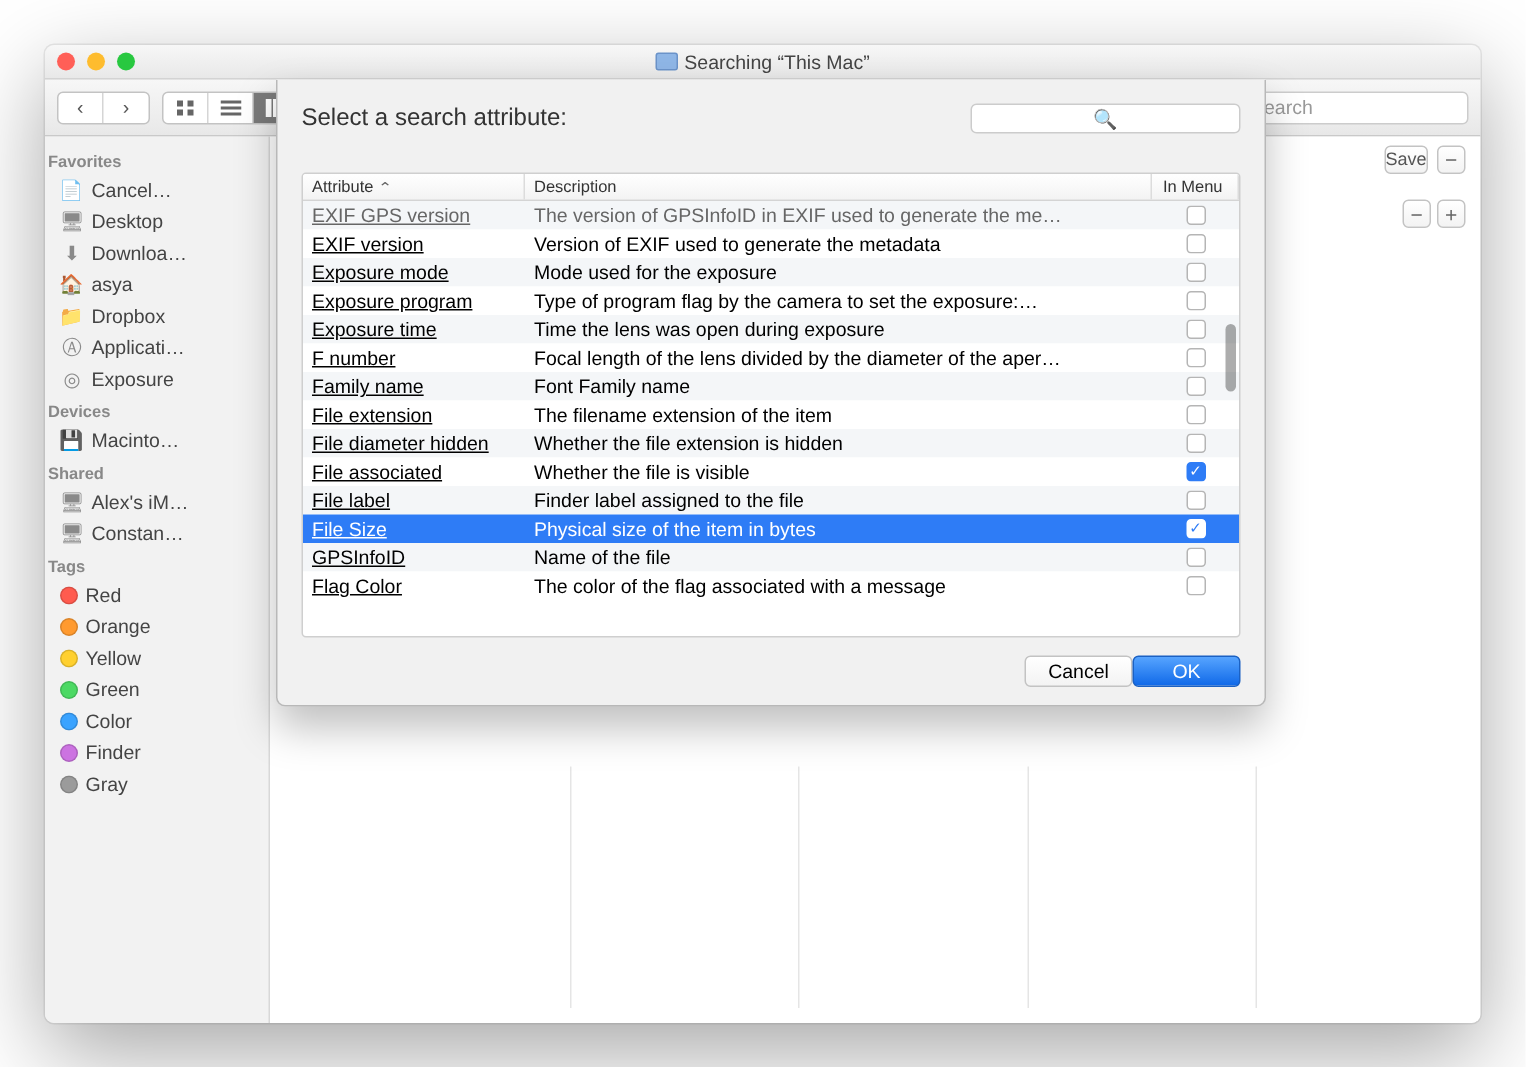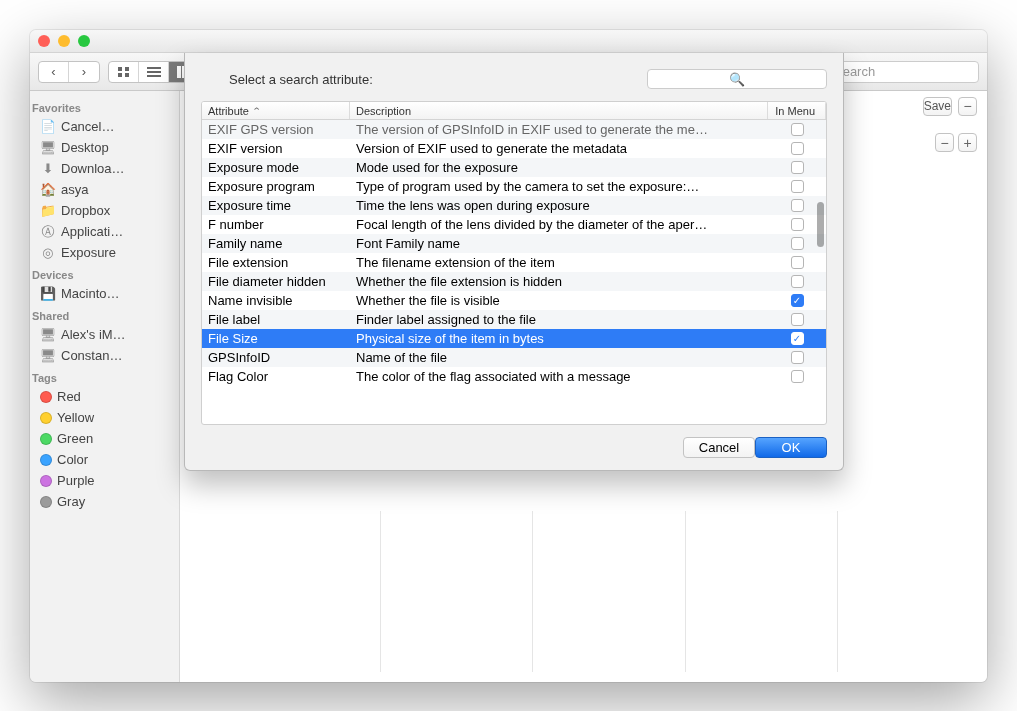--- a/index.html
+++ b/index.html
@@ -43,38 +43,38 @@
 .thumbstrip { position: absolute; left: 200px; right: 0; bottom: 10px; top: 420px; display: flex; gap: 2px; }
 .thumb { flex: 1; border-left: 1px solid #e5e5e5; }
 
 .sheet {
   position: absolute; top: 23px; left: 154px; width: 660px; height: 418px;
   background: #f1f1f1; border: 1px solid #b8b8b8; border-top: none;
   border-radius: 0 0 6px 6px; box-shadow: 0 14px 28px rgba(0,0,0,0.25);
   z-index: 50; display: flex; flex-direction: column; padding: 16px 16px 12px;
 }
 .sheet-head { display: flex; align-items: center; justify-content: space-between; margin-bottom: 12px; }
-.sheet-head .lbl { font-size: 13px; color: #333; margin-left: 28px; }
+.sheet-head .lbl { font-size: 16px; color: #333; }
 .sheet-head .srch { width: 180px; height: 20px; border: 1px solid #ccc; border-radius: 4px; background: #fff; display: flex; align-items: center; justify-content: center; color: #999; }
 
-.tablewrap { flex: 1; border: 1px solid #cfcfcf; background: #fff; border-radius: 3px; overflow: hidden; display: flex; flex-direction: column; position: relative; }
+.tablewrap { flex: 1; border: 1px solid #cfcfcf; background: #fff; border-radius: 3px; overflow: hidden; display: flex; flex-direction: column; position: relative; margin-top: 14px; }
 .thdr { display: flex; height: 18px; background: linear-gradient(#fff,#f3f3f3); border-bottom: 1px solid #d4d4d4; font-size: 11px; color: #333; }
 .thdr .col { display: flex; align-items: center; padding: 0 6px; border-right: 1px solid #dcdcdc; }
 .thdr .col.sorted::after { content: "⌃"; font-size: 9px; margin-left: 4px; color: #666; transform: scaleX(1.3); }
 .col.attr { width: 148px; }
 .col.desc { flex: 1; }
 .col.menu { width: 58px; justify-content: flex-end; padding-right: 10px; }
 .rows { flex: 1; overflow: hidden; }
 .row { display: flex; height: 19px; align-items: center; font-size: 13px; }
 .row:nth-child(odd) { background: #f4f6f8; }
 .row:nth-child(even) { background: #fff; }
 .row.cut { color: #666; }
 .row.sel { background: #2e7cf6; color: #fff; }
 .row .c { padding: 0 6px; white-space: nowrap; overflow: hidden; text-overflow: ellipsis; }
-.row .c.attr { width: 148px; }
+.row .c.attr { width: 148px; text-decoration: underline; }
 .row .c.desc { flex: 1; }
 .row .c.menu { width: 58px; display: flex; justify-content: center; }
 .chk { width: 13px; height: 13px; border: 1px solid #b5b5b5; border-radius: 3px; background: #fff; display: inline-flex; align-items: center; justify-content: center; font-size: 10px; line-height: 1; }
 .chk.on { background: #2e7cf6; border-color: #2e7cf6; color: #fff; }
 .row.sel .chk.on { background: #fff; color: #2e7cf6; border-color: #fff; }
 .scrollhandle { position: absolute; right: 2px; top: 100px; width: 7px; height: 45px; background: rgba(0,0,0,0.32); border-radius: 4px; }
 
 .sheet-foot { display: flex; justify-content: flex-end; padding-top: 12px; }
 .pbtn { height: 21px; min-width: 72px; border-radius: 4px; border: 1px solid #c3c3c3; background: linear-gradient(#fff,#f3f3f3); font-size: 13px; display: inline-flex; align-items: center; justify-content: center; }
 .pbtn.primary { background: linear-gradient(#56a4ff,#1069e8); border-color: #1b61c3; color: #fff; }
@@ -83,20 +83,24 @@
 <body>
 
 <div class="window">
 
   <div class="titlebar">
     <div class="traffic">
       <div class="tl red"></div>
       <div class="tl yel"></div>
       <div class="tl grn"></div>
     </div>
+    <div class="title">
+      <span class="ficon"></span>
+      <span>Searching “This Mac”</span>
+    </div>
   </div>
 
   <div class="toolbar">
     <div class="seg">
       <div class="btn">‹</div>
       <div class="btn">›</div>
     </div>
     <div class="seg">
       <div class="btn">
         <svg width="14" height="12" viewBox="0 0 14 12">
@@ -213,34 +217,38 @@
         <div class="sb-item">
           <span class="sic">🖥</span>
           <span>Constan…</span>
         </div>
         <h4>Tags</h4>
         <div class="sb-item">
           <span class="tagdot" style="background: rgb(255, 91, 79);"></span>
           <span>Red</span>
         </div>
         <div class="sb-item">
+          <span class="tagdot" style="background: rgb(255, 154, 47);"></span>
+          <span>Orange</span>
+        </div>
+        <div class="sb-item">
           <span class="tagdot" style="background: rgb(255, 208, 47);"></span>
           <span>Yellow</span>
         </div>
         <div class="sb-item">
           <span class="tagdot" style="background: rgb(76, 217, 100);"></span>
           <span>Green</span>
         </div>
         <div class="sb-item">
           <span class="tagdot" style="background: rgb(58, 163, 255);"></span>
           <span>Color</span>
         </div>
         <div class="sb-item">
           <span class="tagdot" style="background: rgb(204, 115, 225);"></span>
-          <span>Purple</span>
+          <span>Finder</span>
         </div>
         <div class="sb-item">
           <span class="tagdot" style="background: rgb(155, 155, 155);"></span>
           <span>Gray</span>
         </div>
       </div>
     <div class="content">
       <div class="savebar">
         <span class="macbtn">Save</span>
         <span class="circlebtn">−</span>
@@ -288,21 +296,21 @@
           </div>
           <div class="row">
             <div class="c attr">Exposure mode</div>
             <div class="c desc">Mode used for the exposure</div>
             <div class="c menu">
               <span class="chk"></span>
             </div>
           </div>
           <div class="row">
             <div class="c attr">Exposure program</div>
-            <div class="c desc">Type of program used by the camera to set the exposure:…</div>
+            <div class="c desc">Type of program flag by the camera to set the exposure:…</div>
             <div class="c menu">
               <span class="chk"></span>
             </div>
           </div>
           <div class="row">
             <div class="c attr">Exposure time</div>
             <div class="c desc">Time the lens was open during exposure</div>
             <div class="c menu">
               <span class="chk"></span>
             </div>
@@ -329,21 +337,21 @@
             </div>
           </div>
           <div class="row">
             <div class="c attr">File diameter hidden</div>
             <div class="c desc">Whether the file extension is hidden</div>
             <div class="c menu">
               <span class="chk"></span>
             </div>
           </div>
           <div class="row">
-            <div class="c attr">Name invisible</div>
+            <div class="c attr">File associated</div>
             <div class="c desc">Whether the file is visible</div>
             <div class="c menu">
               <span class="chk on">✓</span>
             </div>
           </div>
           <div class="row">
             <div class="c attr">File label</div>
             <div class="c desc">Finder label assigned to the file</div>
             <div class="c menu">
               <span class="chk"></span>

